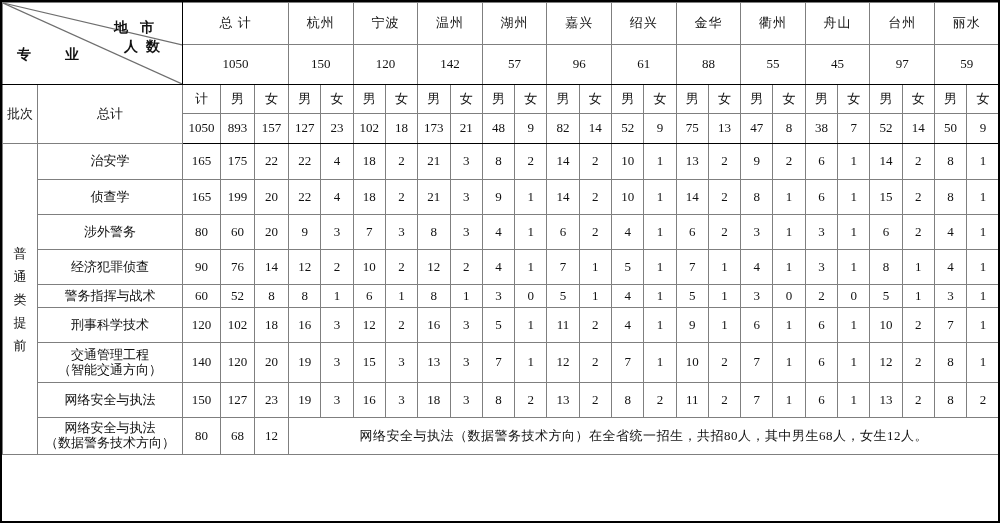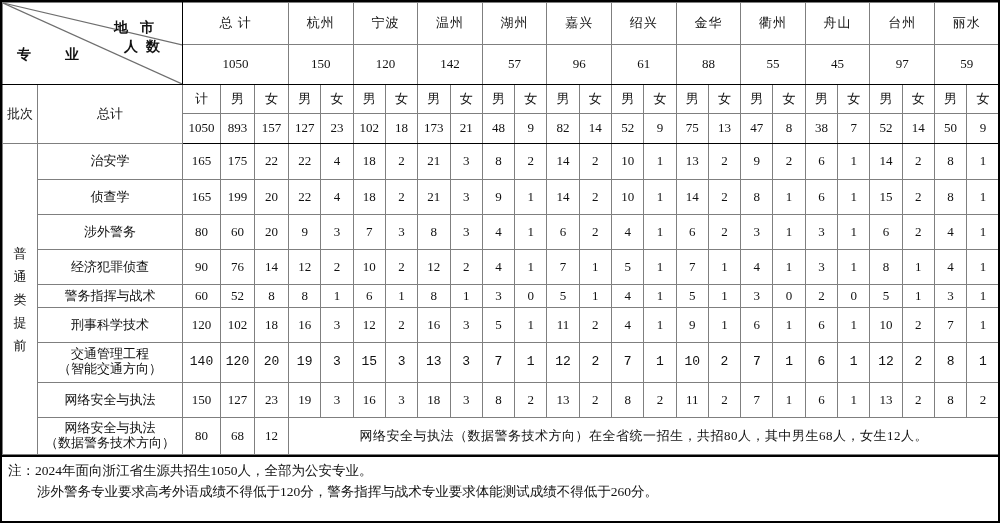--- a/index.html
+++ b/index.html
@@ -357,21 +357,21 @@
           <td class="num">1</td>
           <td class="num bl2">6</td>
           <td class="num">1</td>
           <td class="num bl2">6</td>
           <td class="num">1</td>
           <td class="num bl2">10</td>
           <td class="num">2</td>
           <td class="num bl2">7</td>
           <td class="num">1</td>
         </tr>
-        <tr style="height: 40px; font-family: Liberation Mono, monospace;">
+        <tr style="height: 40px;">
           <td class="major"><span>交通管理工程</span><br><span>（智能交通方向）</span></td>
           <td class="num bl2">140</td>
           <td class="num">120</td>
           <td class="num">20</td>
           <td class="num bl2">19</td>
           <td class="num">3</td>
           <td class="num bl2">15</td>
           <td class="num">3</td>
           <td class="num bl2">13</td>
           <td class="num">3</td>
@@ -423,17 +423,13 @@
         <tr style="height: 37px;">
           <td class="major"><span>网络安全与执法</span><br><span>（数据警务技术方向）</span></td>
           <td class="num bl2">80</td>
           <td class="num">68</td>
           <td class="num">12</td>
           <td class="mergednote bl2" colspan="22">网络安全与执法（数据警务技术方向）在全省统一招生，共招80人，其中男生68人，女生12人。</td>
         </tr>
       </tbody>
   </table>
 
-  <div class="notes">
-    <div class="l1">注：2024年面向浙江省生源共招生1050人，全部为公安专业。</div>
-    <div class="l2">涉外警务专业要求高考外语成绩不得低于120分，警务指挥与战术专业要求体能测试成绩不得低于260分。</div>
-  </div>
 </div>
 
 </body></html>

